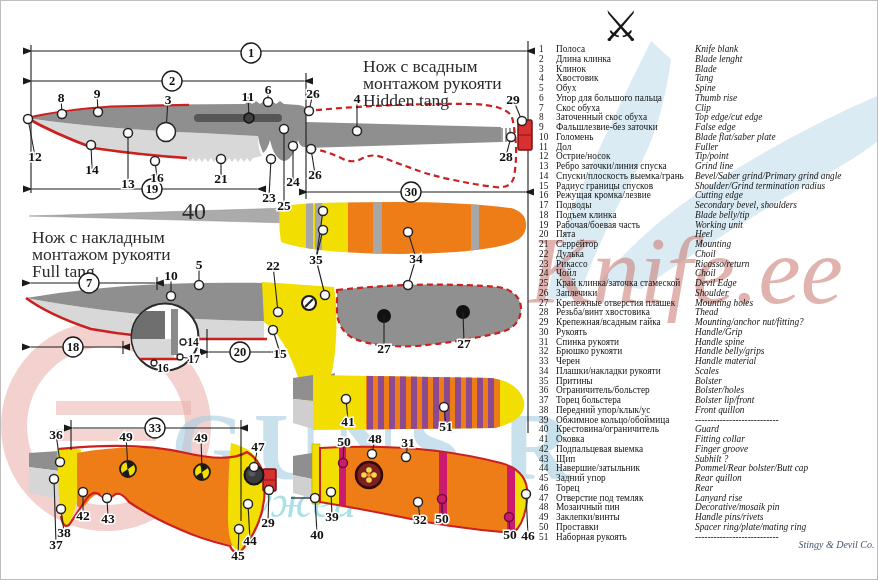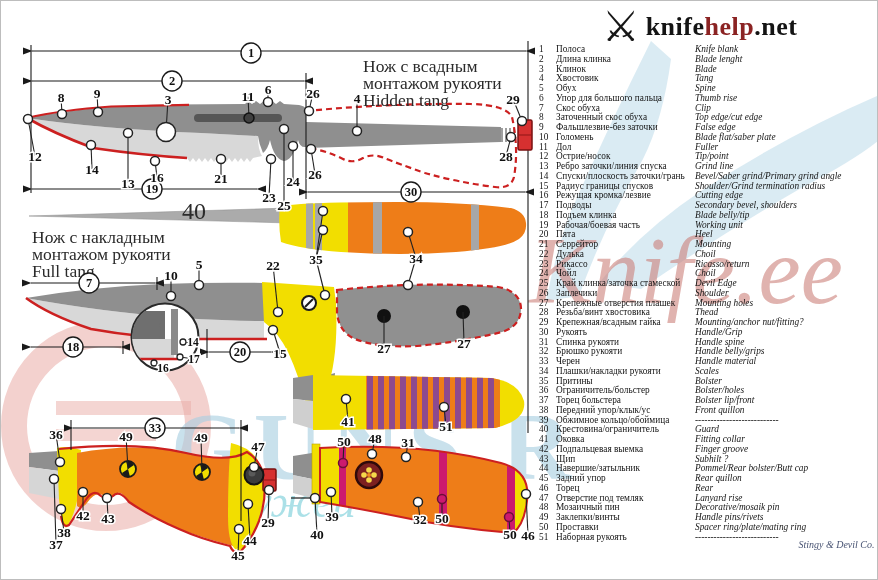--- a/index.html
+++ b/index.html
@@ -507,21 +507,20 @@
         <g>
           <line x1="527" y1="534" x2="525" y2="493" stroke="#222222" stroke-width="1.1"></line>
           <circle cx="525" cy="493" r="4.5" fill="#ffffff" stroke="#222222" stroke-width="1.5"></circle>
           <text x="527" y="534" text-anchor="middle" dominant-baseline="central" font-family="Liberation Serif, serif" font-weight="bold" font-size="13.5" fill="#111111" style="paint-order:stroke;stroke:#ffffff;stroke-width:3px">46</text>
         </g>
       </g>
 </svg>
 
 <div class="logo">
   <span class="icon">⚔</span>
-  <span class="brand"><span>knife</span><span class="red">help</span><span>.net</span></span>
 </div>
 
 <div class="legend" id="legend">
       <div class="row">
         <span class="num">1</span>
         <span class="ru">Полоса</span>
         <span class="en">Knife blank</span>
       </div>
       <div class="row">
         <span class="num">2</span>
@@ -578,21 +577,21 @@
         <span class="ru">Острие/носок</span>
         <span class="en">Tip/point</span>
       </div>
       <div class="row">
         <span class="num">13</span>
         <span class="ru">Ребро заточки/линия спуска</span>
         <span class="en">Grind line</span>
       </div>
       <div class="row">
         <span class="num">14</span>
-        <span class="ru">Спуски/плоскость заточки/грань</span>
+        <span class="ru">Спуски/плоскость выемка/грань</span>
         <span class="en">Bevel/Saber grind/Primary grind angle</span>
       </div>
       <div class="row">
         <span class="num">15</span>
         <span class="ru">Радиус границы спусков</span>
         <span class="en">Shoulder/Grind termination radius</span>
       </div>
       <div class="row">
         <span class="num">16</span>
         <span class="ru">Режущая кромка/лезвие</span>

